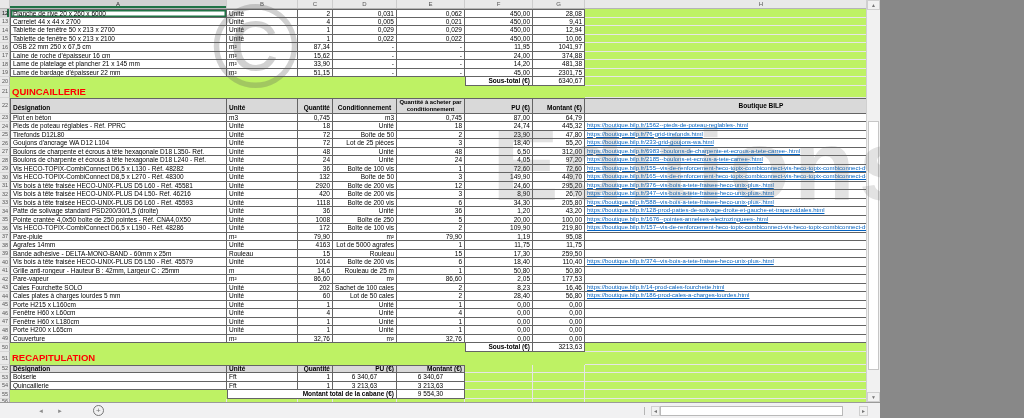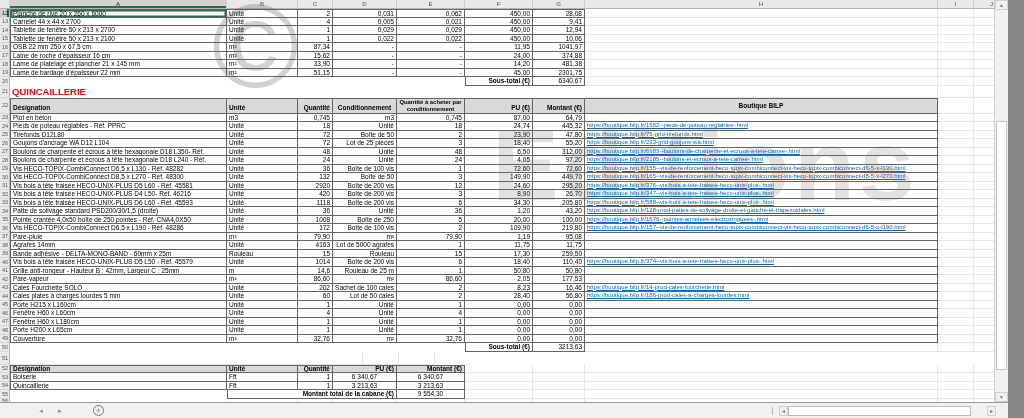--- a/index.html
+++ b/index.html
@@ -1,16 +1,16 @@
 <!DOCTYPE html>
 <html><head>
 <meta charset="utf-8">
 <style>
   html,body{margin:0;padding:0;background:#888;}
-  .app{position:relative;width:1008px;height:418px;background:#ffffff;overflow:hidden;
+  .app{position:relative;width:880px;height:418px;background:#bef264;overflow:hidden;
        font-family:"Liberation Sans", sans-serif;color:#000;}
 
   
   .colheads{position:absolute;top:0;left:0;width:1010px;height:9px;display:flex;
             background:#e9e9e9;border-bottom:1px solid #b5b5b5;box-sizing:border-box;z-index:2;}
   .colhead{flex:none;height:100%;box-sizing:border-box;border-right:1px solid #cdcdcd;
            font-size:6px;color:#555;display:flex;align-items:center;justify-content:center;}
   .colhead.selected{background:#d2d2d2;box-shadow:inset 0 -2px 0 #217346;color:#1d1d1d;}
 
   
@@ -582,20 +582,21 @@
         <div class="gut" style="height: 8.5px;">50</div>
         <div class="cell" style="width: 455px; height: 8.5px;"></div>
         <div class="cell tbl ar bold lft" style="width: 68px; height: 8.5px;">Sous-total (€)</div>
         <div class="cell tbl ar" style="width: 52px; height: 8.5px;">3213,63</div>
         <div class="cell gcell" style="width: 353px; height: 8.5px;"></div>
         <div class="cell gcell" style="width: 36px; height: 8.5px;"></div>
         <div class="cell gcell" style="width: 36px; height: 8.5px;"></div>
       </div>
       <div class="row" style="height: 13px;">
         <div class="gut" style="height: 13px;">51</div>
+        <div class="cell sectitle al" style="width: 575px; height: 13px;">RECAPITULATION</div>
         <div class="cell gcell" style="width: 353px; height: 13px;"></div>
         <div class="cell gcell" style="width: 36px; height: 13px;"></div>
         <div class="cell gcell" style="width: 36px; height: 13px;"></div>
       </div>
       <div class="row" style="height: 8.5px;">
         <div class="gut" style="height: 8.5px;">52</div>
         <div class="cell tbl hd al top lft" style="width: 217px; height: 8.5px;">Désignation</div>
         <div class="cell tbl hd al top" style="width: 71px; height: 8.5px;">Unité</div>
         <div class="cell tbl hd ar top" style="width: 35px; height: 8.5px;">Quantité</div>
         <div class="cell tbl hd ar top" style="width: 64px; height: 8.5px;">PU (€)</div>

